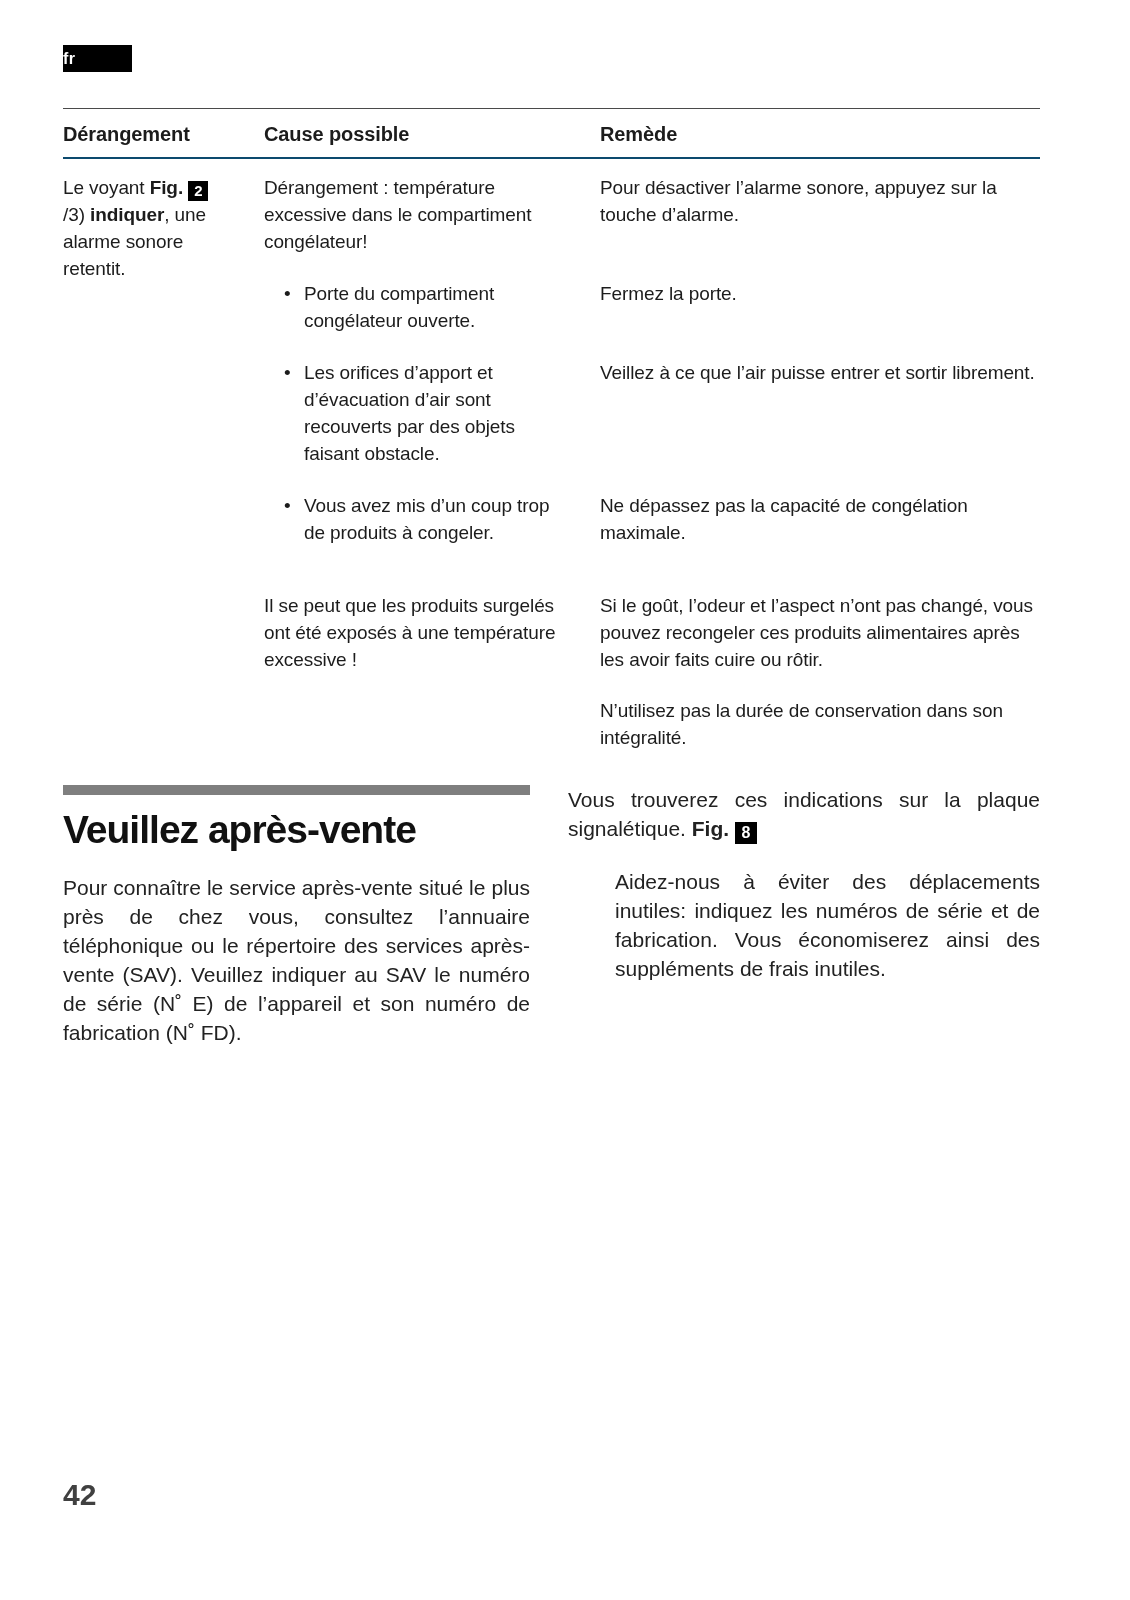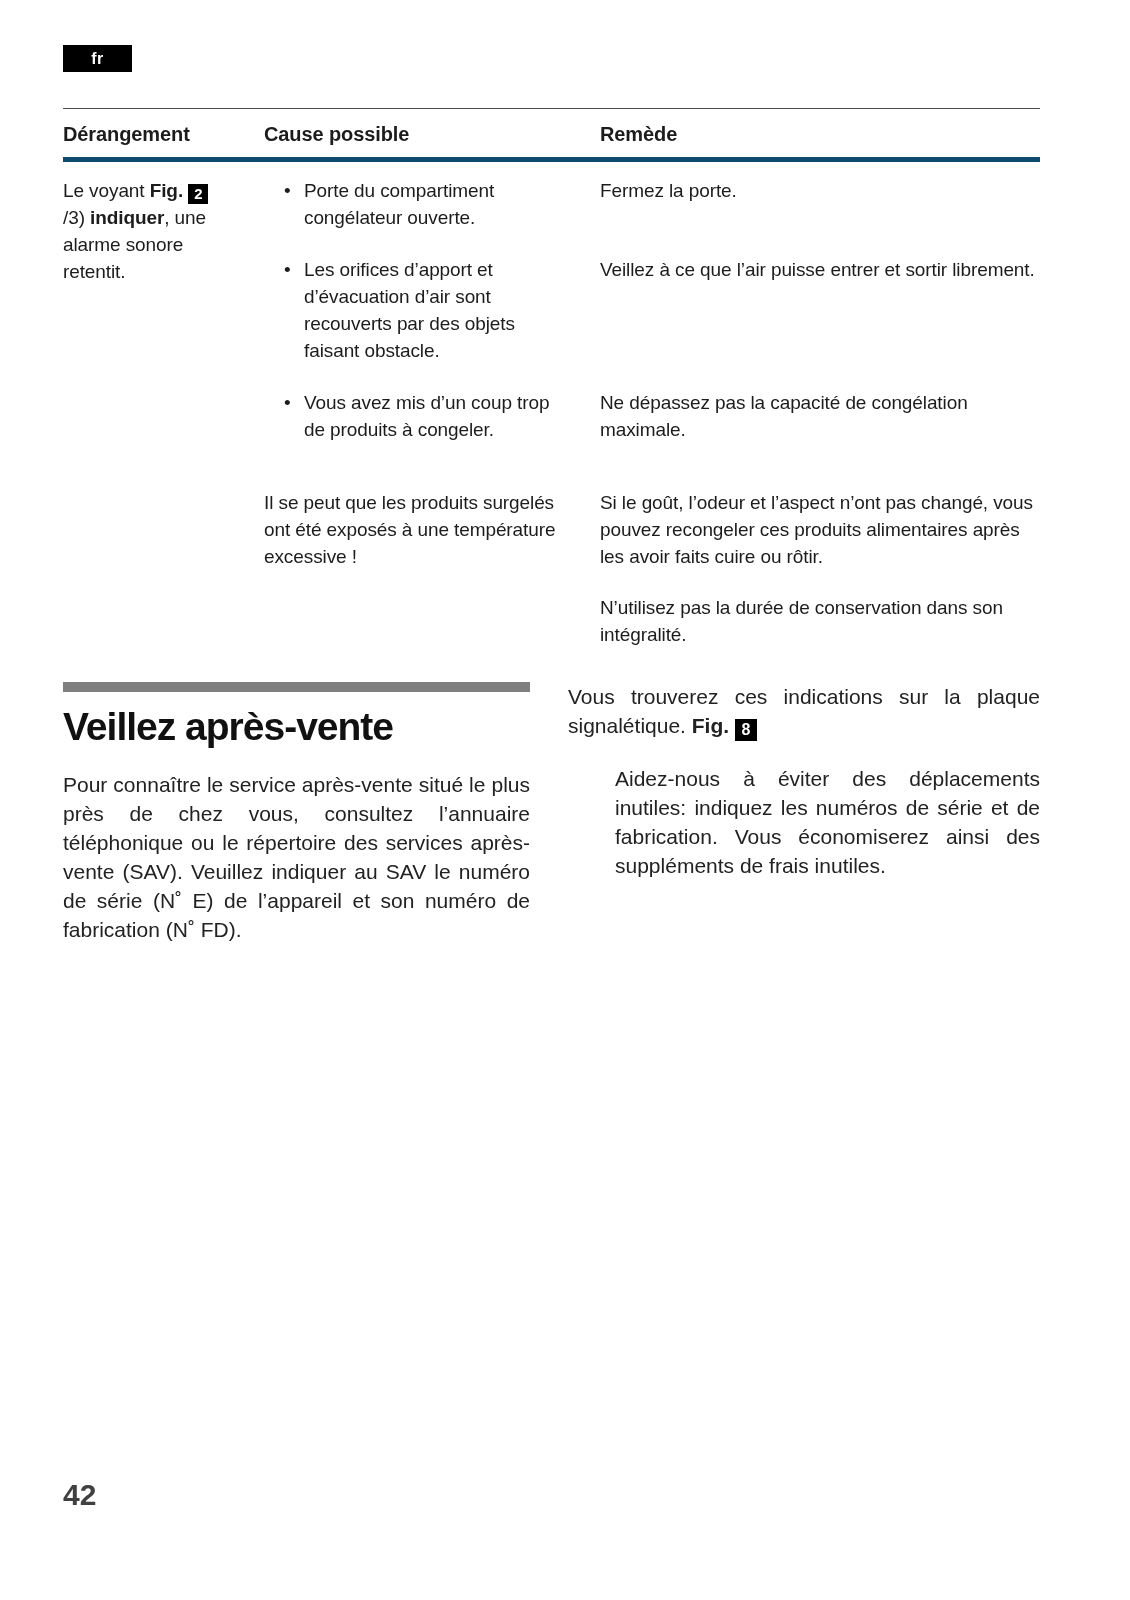--- a/index.html
+++ b/index.html
@@ -8,29 +8,29 @@
     width:1130px; height:1600px;
     font-family:"Liberation Sans", sans-serif;
     color:#1c1c1c;
     -webkit-font-smoothing:antialiased;
   }
   .page { position:relative; width:1130px; height:1600px; background:#fff; padding:45px 90px 0 63px; }
 
   
   .lang-badge {
     width:69px; height:27px; background:#000; color:#fff;
-    display:flex; align-items:center; justify-content:center;
+    display:flex; align-items:center; justify-content:flex-start;
     font-size:16px; font-weight:bold; letter-spacing:0.5px;
   }
 
   
   .trouble-table { margin-top:36px; width:977px; font-size:19px; line-height:27px; letter-spacing:-0.1px; }
   .t-head {
     display:flex; align-items:flex-end;
-    border-top:1px solid #4a4a4a; border-bottom:5px solid #0c4a6e;
+    border-top:1px solid #4a4a4a; border-bottom:2px solid #0c4a6e;
     padding:12px 0 9px 0;
     font-weight:bold; font-size:20px;
   }
   .t-col1 { width:201px; }
   .t-col2 { width:336px; }
   .t-col3 { flex:1; }
 
   .t-body { display:flex; padding-top:15px; }
   .fault-cell { width:201px; padding-right:48px; }
   .pairs { flex:1; }
@@ -97,20 +97,24 @@
     <div class="t-body">
       <div class="fault-cell">
         <span>Le voyant</span>
         <strong>Fig.</strong>
         <span class="fig-box">2</span><span>/3)</span>
         <strong>indiquer</strong><span>, une alarme sonore retentit.</span>
       </div>
 
       <div class="pairs">
 
+        <div class="pair">
+          <div class="cause-cell">Dérangement : température excessive dans le compartiment congélateur!</div>
+          <div class="remedy-cell">Pour désactiver l’alarme sonore, appuyez sur la touche d’alarme.</div>
+        </div>
 
         <div class="pair">
           <div class="cause-cell bulleted">Porte du compartiment congélateur ouverte.</div>
           <div class="remedy-cell">Fermez la porte.</div>
         </div>
 
         <div class="pair">
           <div class="cause-cell bulleted">Les orifices d’apport et d’évacuation d’air sont recouverts par des objets faisant obstacle.</div>
           <div class="remedy-cell">Veillez à ce que l’air puisse entrer et sortir librement.</div>
         </div>
@@ -128,21 +132,21 @@
           </div>
         </div>
 
       </div>
     </div>
   </div>
 
   <div class="service-section">
     <div class="svc-left">
       <div class="divider-bar"></div>
-      <div class="svc-title">Veillez après-vente</div>
+      <div class="svc-title">Veuillez après-vente</div>
       <div class="svc-para">Pour connaître le service après-vente situé le plus près de chez vous, consultez l’annuaire téléphonique ou le répertoire des services après-vente (SAV). Veuillez indiquer au SAV le numéro de série (N˚ E) de l’appareil et son numéro de fabrication (N˚ FD).</div>
     </div>
 
     <div class="svc-right">
       <div class="svc-para">
         <span>Vous trouverez ces indications sur la plaque signalétique.</span>
         <strong>Fig.</strong>
         <span class="fig-box">8</span>
       </div>
       <div class="svc-para">Aidez-nous à éviter des déplacements inutiles: indiquez les numéros de série et de fabrication. Vous économiserez ainsi des suppléments de frais inutiles.</div>

